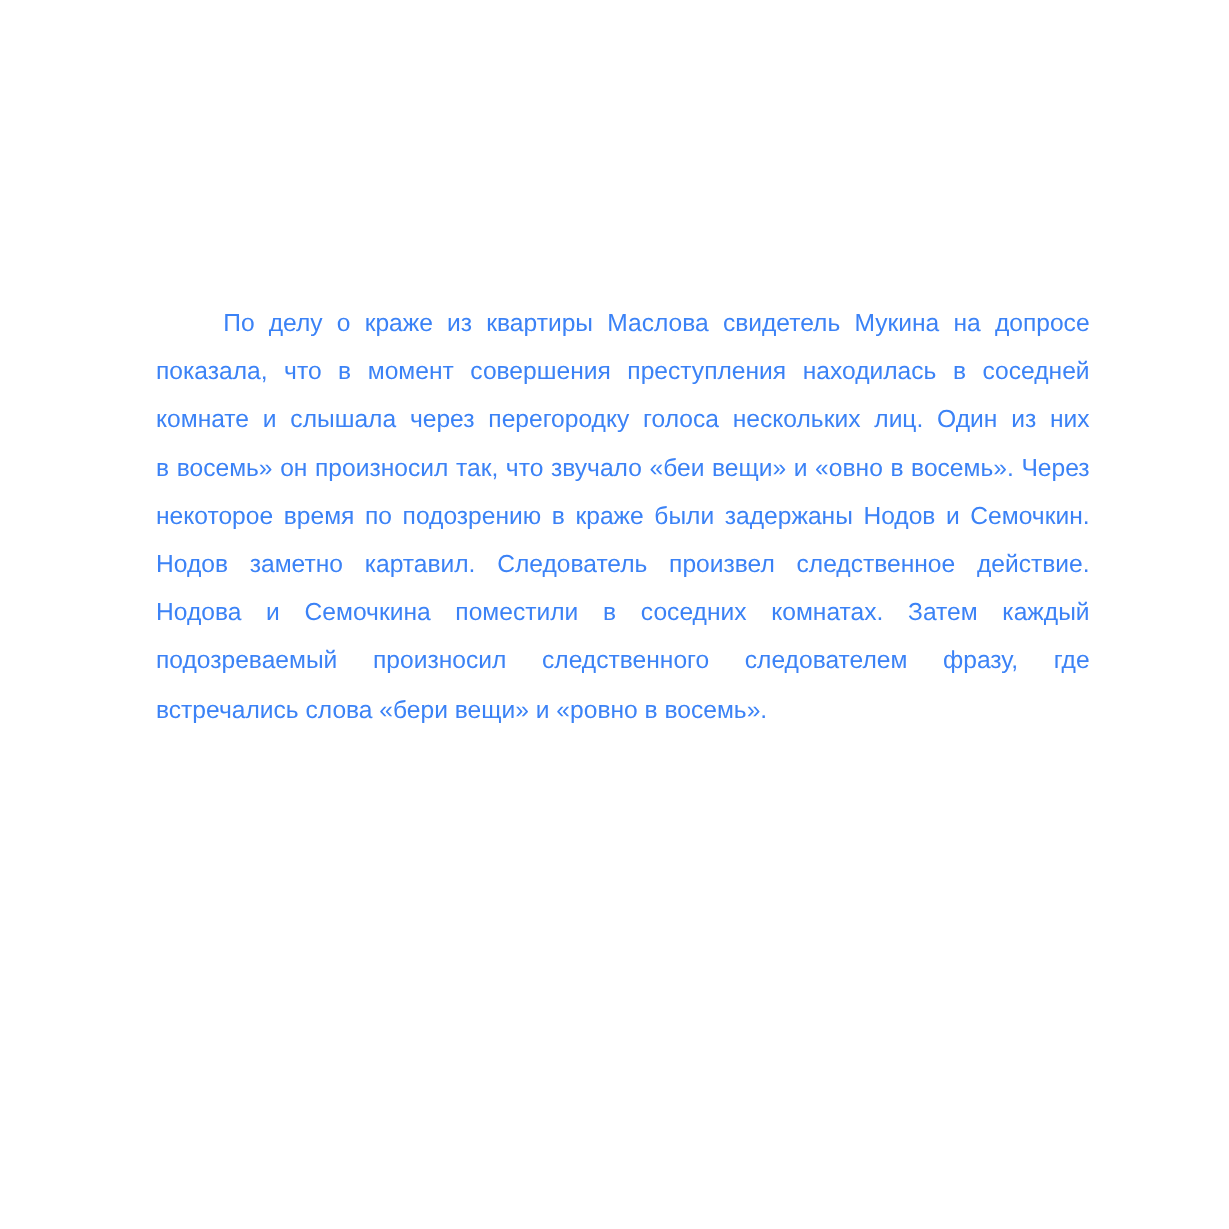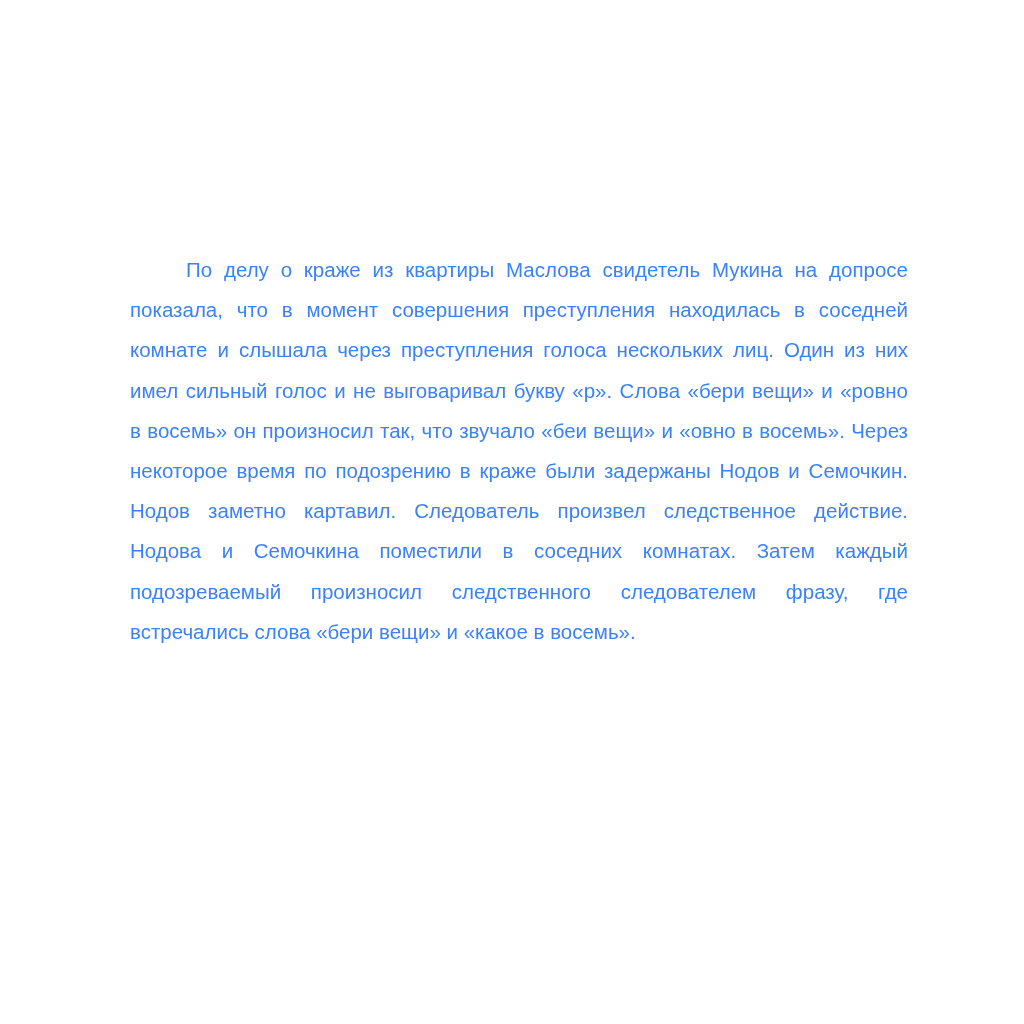--- a/index.html
+++ b/index.html
@@ -42,26 +42,25 @@
   </style>
 </head>
 <body>
 
 <div class="page">
   <div class="text-block">
 
     <div>
       <div class="line indent">По делу о краже из квартиры Маслова свидетель Мукина на допросе</div>
       <div class="line">показала, что в момент совершения преступления находилась в соседней</div>
-      <div class="line">комнате и слышала через преступления голоса нескольких лиц. Один из них</div>
-      <div class="line">имел сильный голос и не выговаривал букву «р». Слова «бери вещи» и «ровно</div>
+      <div class="line">комнате и слышала через перегородку голоса нескольких лиц. Один из них</div>
       <div class="line">в восемь» он произносил так, что звучало «беи вещи» и «овно в восемь». Через</div>
       <div class="line">некоторое время по подозрению в краже были задержаны Нодов и Семочкин.</div>
       <div class="line">Нодов заметно картавил. Следователь произвел следственное действие.</div>
       <div class="line">Нодова и Семочкина поместили в соседних комнатах. Затем каждый</div>
       <div class="line">подозреваемый произносил следственного следователем фразу, где</div>
-      <div class="line last">встречались слова «бери вещи» и «какое в восемь».</div>
+      <div class="line last">встречались слова «бери вещи» и «ровно в восемь».</div>
     </div>
 
 
 
   </div>
 </div>
 
 </body></html>

